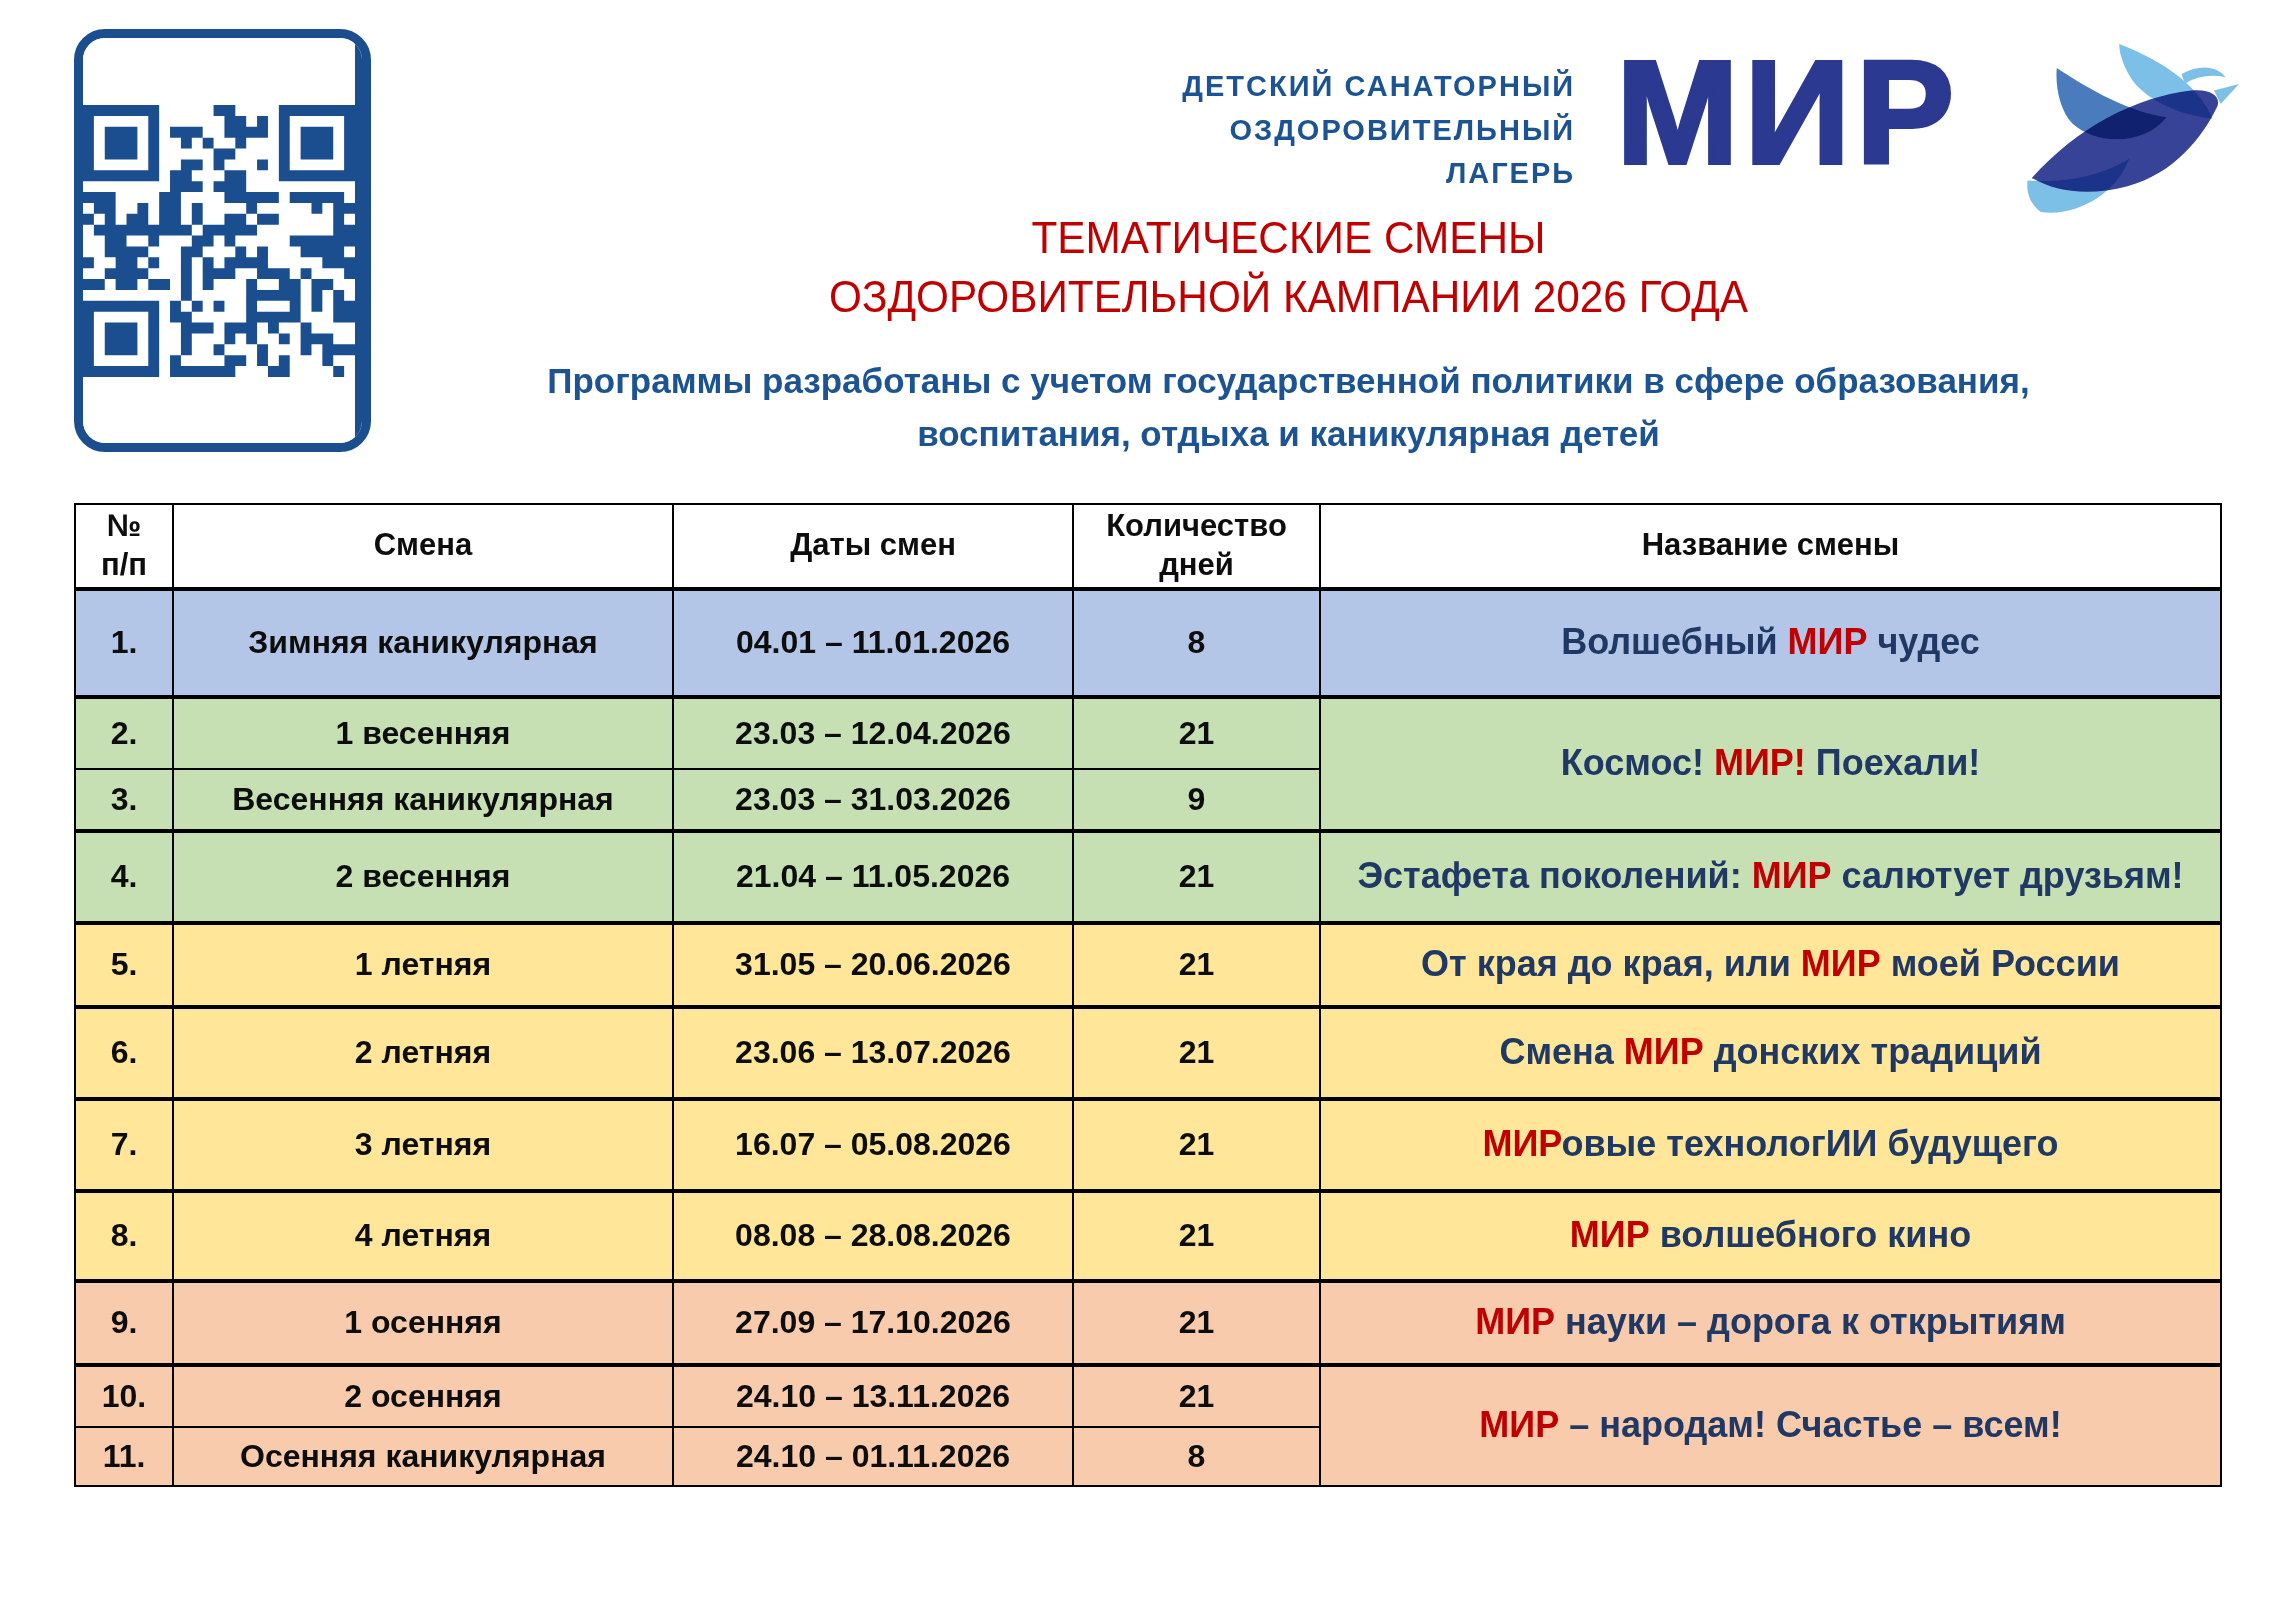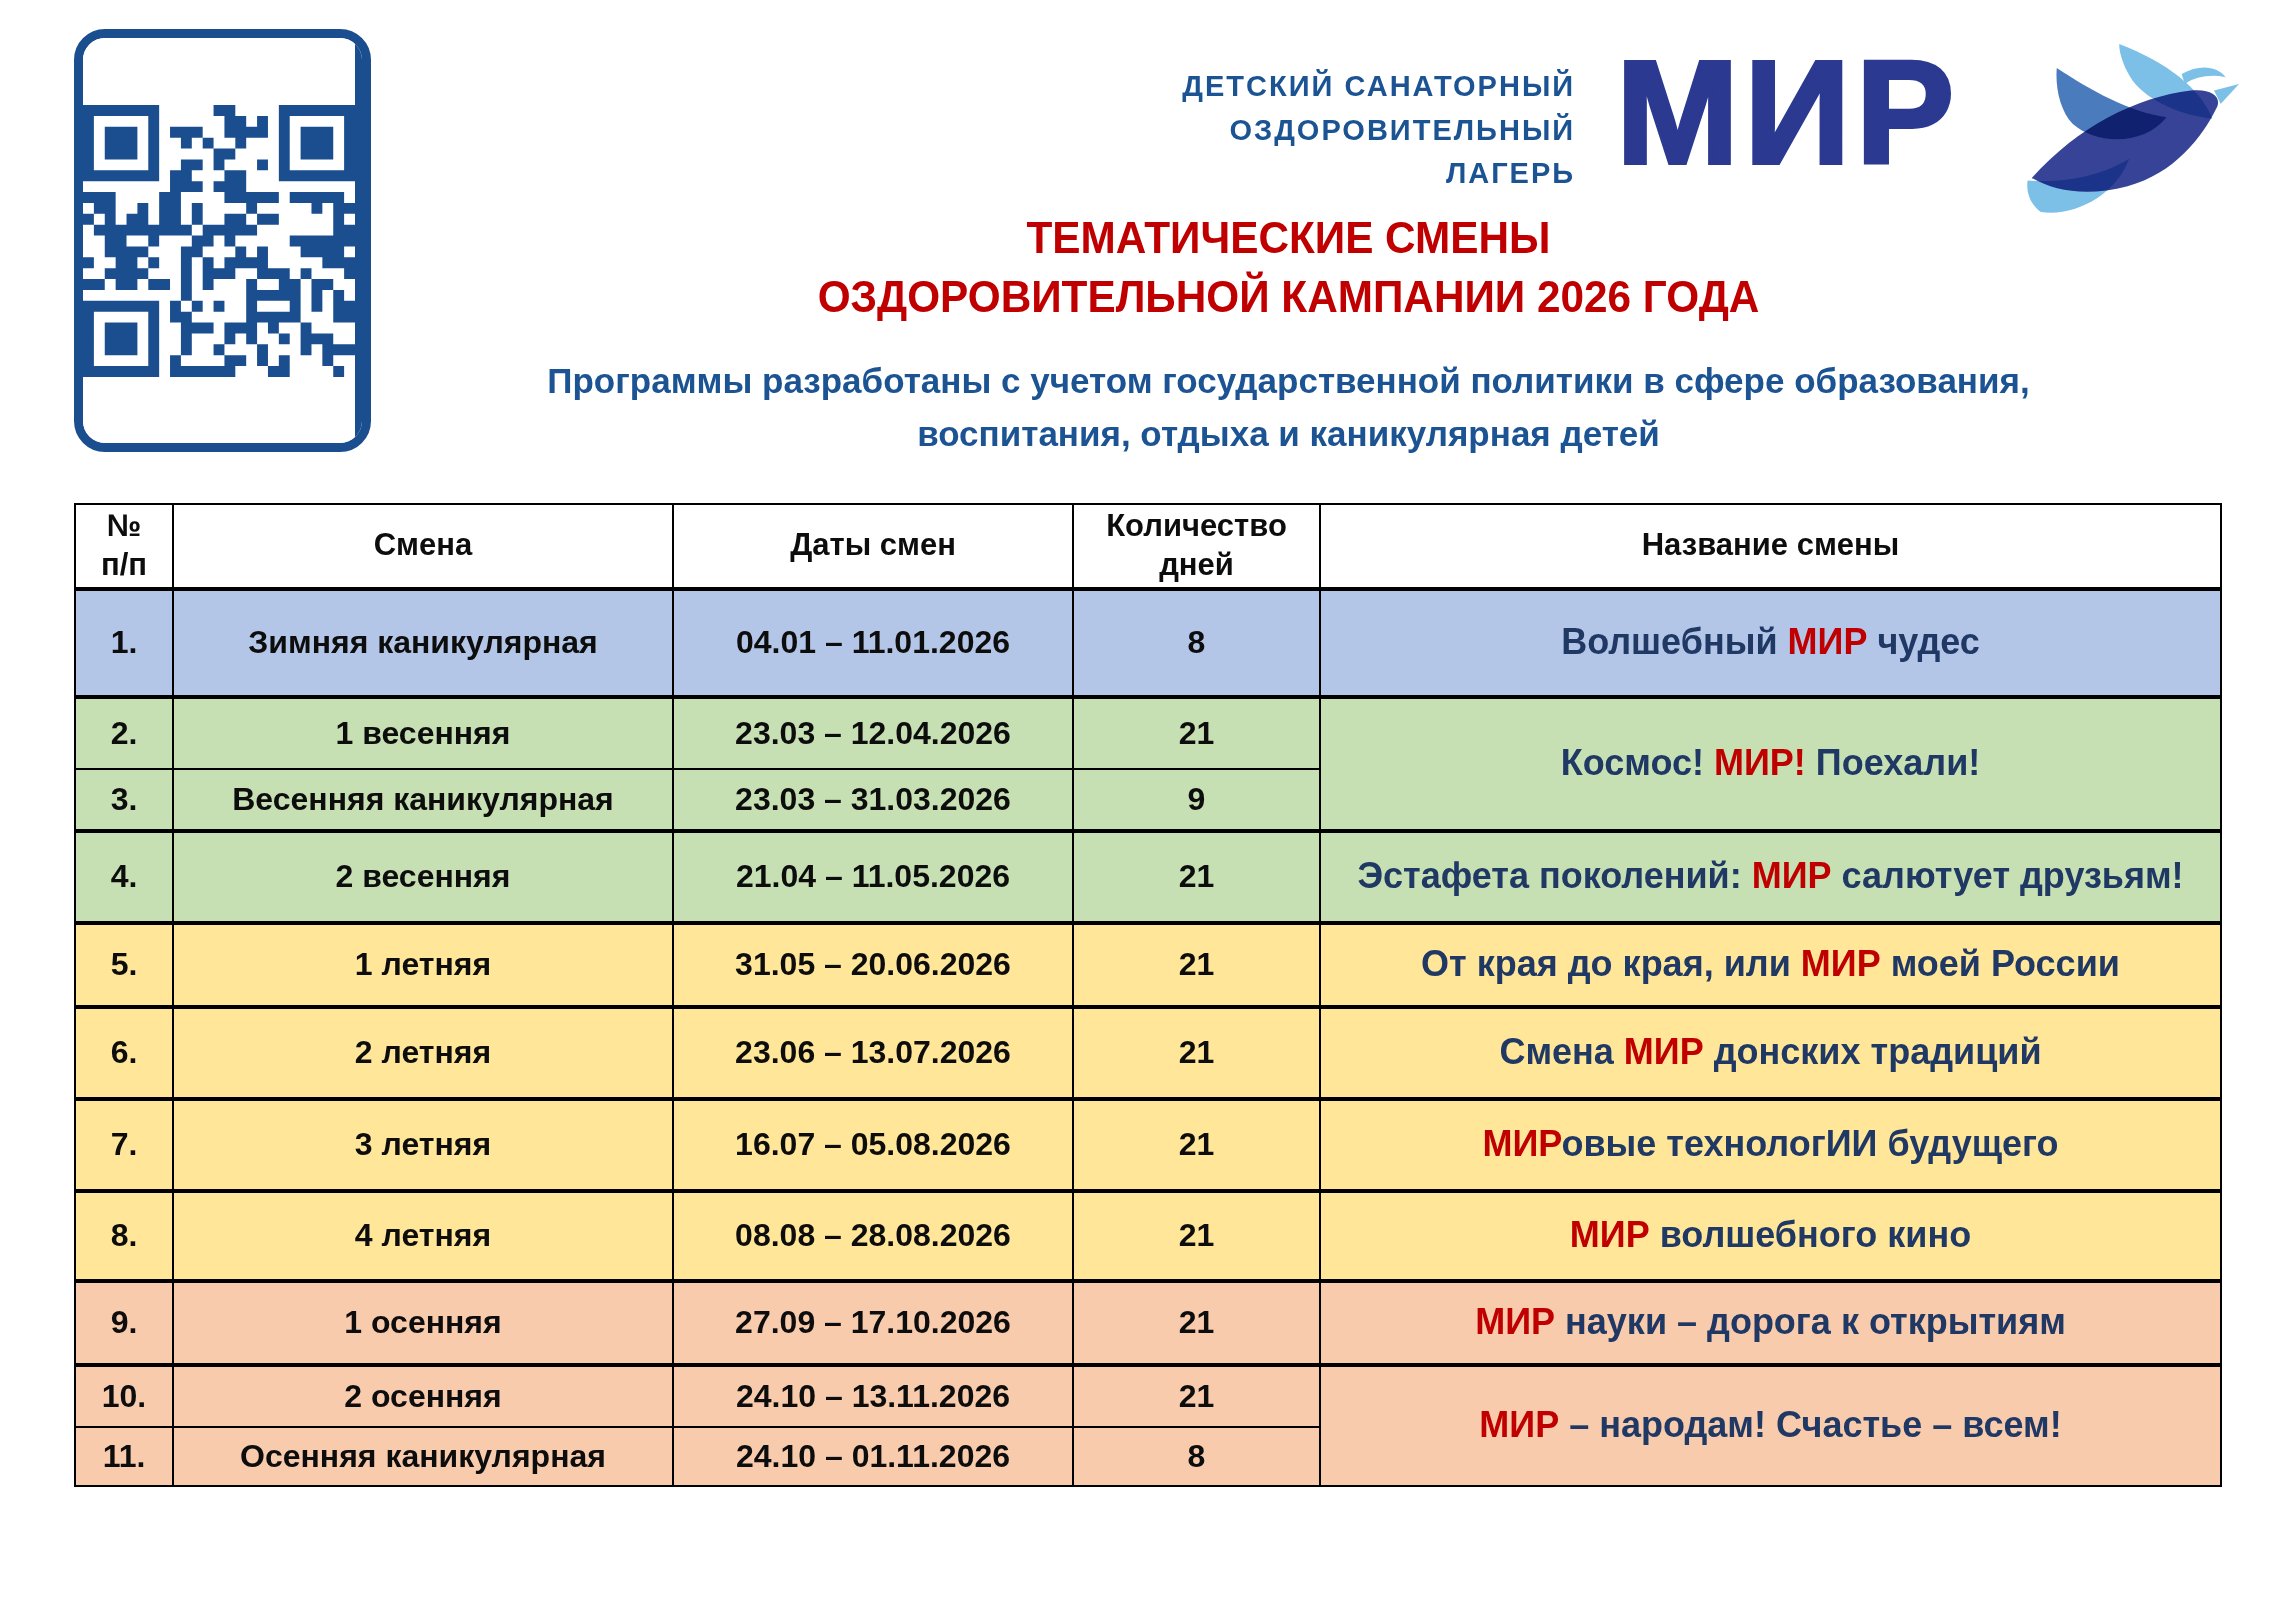--- a/index.html
+++ b/index.html
@@ -73,21 +73,21 @@
   }
   .dove { margin-top: 5.9px; }
   .dove svg { width: 253px; height: 208px; }
 
   
   .main-title {
     position: absolute;
     left: 372px; right: 88px; top: 208px;
     text-align: center;
     color: #c00000;
-    font-weight: bold;
+    font-weight: normal;
     font-size: 45px;
     line-height: 1.32;
   }
   .title-line { transform: scaleX(0.94); transform-origin: center; }
   .subtitle {
     position: absolute;
     left: 372px; right: 88px; top: 355px;
     text-align: center;
     color: #1b5393;
     font-weight: bold;

